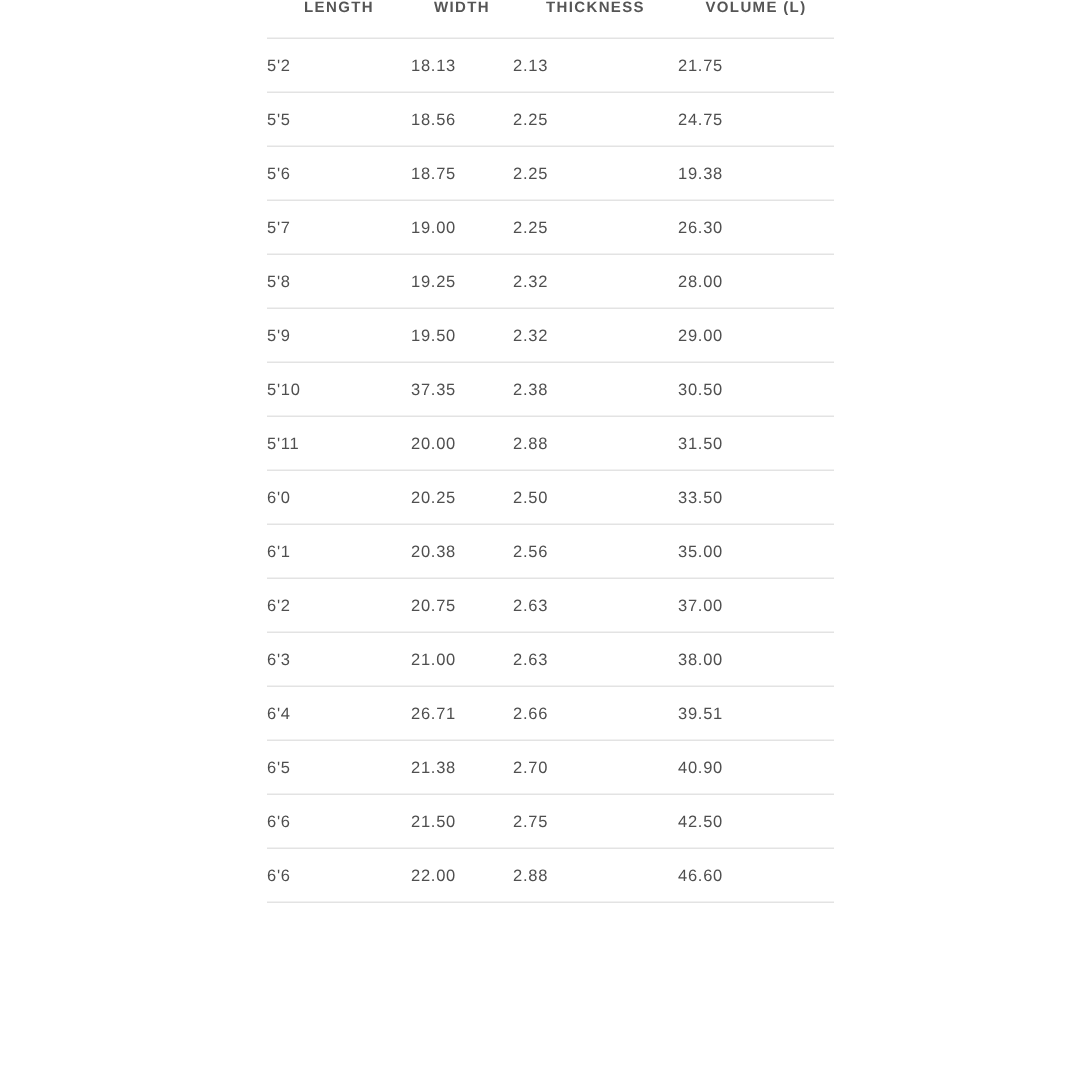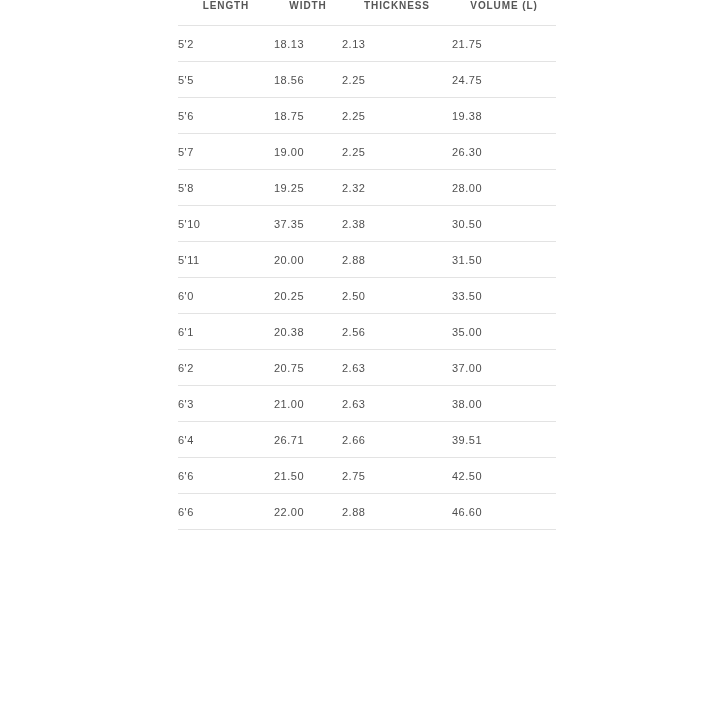--- a/index.html
+++ b/index.html
@@ -105,20 +105,26 @@
           <td class="cell-thickness">2.25</td>
           <td class="cell-volume">26.30</td>
         </tr>
         <tr>
           <td class="cell-length">5'8</td>
           <td class="cell-width">19.25</td>
           <td class="cell-thickness">2.32</td>
           <td class="cell-volume">28.00</td>
         </tr>
         <tr>
+          <td class="cell-length">5'9</td>
+          <td class="cell-width">19.50</td>
+          <td class="cell-thickness">2.32</td>
+          <td class="cell-volume">29.00</td>
+        </tr>
+        <tr>
           <td class="cell-length">5'10</td>
           <td class="cell-width">37.35</td>
           <td class="cell-thickness">2.38</td>
           <td class="cell-volume">30.50</td>
         </tr>
         <tr>
           <td class="cell-length">5'11</td>
           <td class="cell-width">20.00</td>
           <td class="cell-thickness">2.88</td>
           <td class="cell-volume">31.50</td>
@@ -147,20 +153,26 @@
           <td class="cell-thickness">2.63</td>
           <td class="cell-volume">38.00</td>
         </tr>
         <tr>
           <td class="cell-length">6'4</td>
           <td class="cell-width">26.71</td>
           <td class="cell-thickness">2.66</td>
           <td class="cell-volume">39.51</td>
         </tr>
         <tr>
+          <td class="cell-length">6'5</td>
+          <td class="cell-width">21.38</td>
+          <td class="cell-thickness">2.70</td>
+          <td class="cell-volume">40.90</td>
+        </tr>
+        <tr>
           <td class="cell-length">6'6</td>
           <td class="cell-width">21.50</td>
           <td class="cell-thickness">2.75</td>
           <td class="cell-volume">42.50</td>
         </tr>
         <tr>
           <td class="cell-length">6'6</td>
           <td class="cell-width">22.00</td>
           <td class="cell-thickness">2.88</td>
           <td class="cell-volume">46.60</td>

